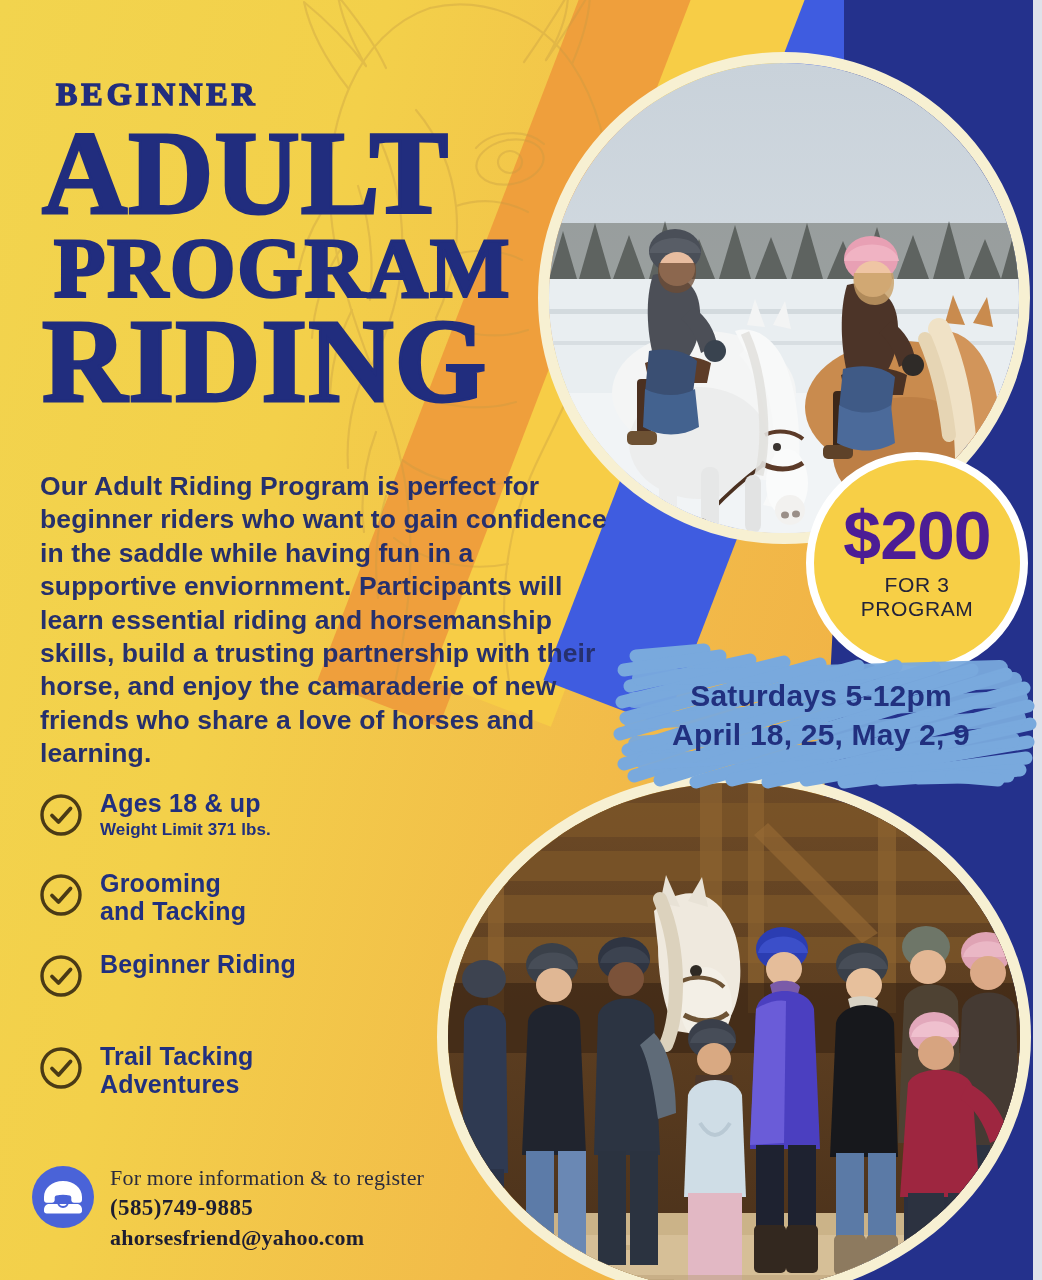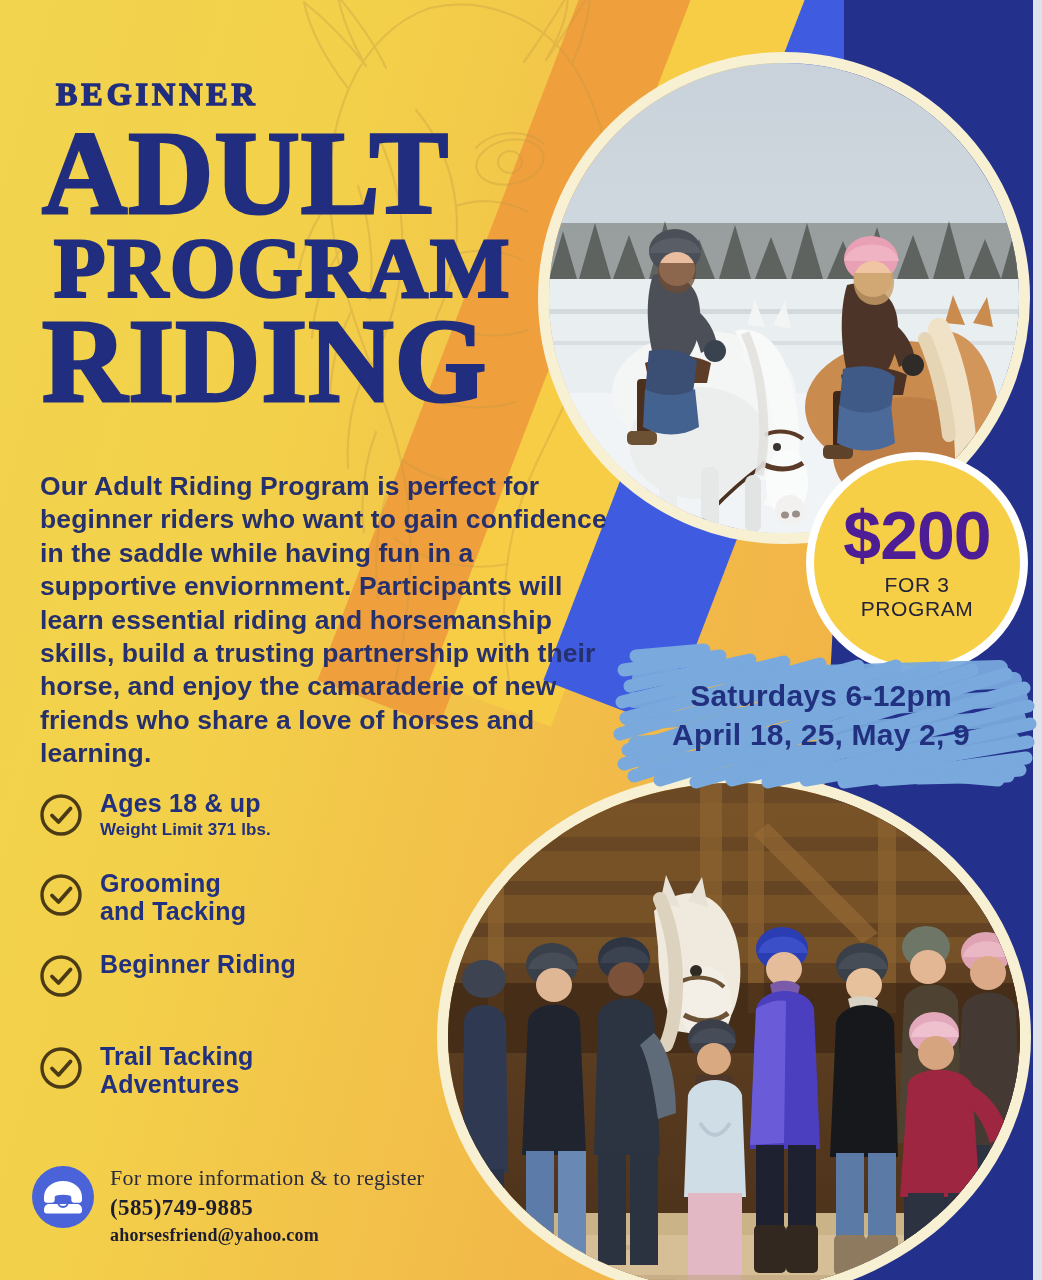--- a/index.html
+++ b/index.html
@@ -56,21 +56,21 @@
   .feat-txt{color:#21307f;}
   .feat-main{font-size:25px;font-weight:800;line-height:1.1;letter-spacing:.2px;}
   .feat-sub{font-size:17px;font-weight:800;line-height:1.2;margin-top:2px;letter-spacing:.1px;}
 
   
   .contact{position:absolute;left:30px;top:1160px;display:flex;align-items:flex-start;z-index:8;font-family:Liberation Serif, serif;}
   .phone-ic{flex:0 0 auto;margin-right:14px;margin-top:4px;}
   .contact-txt{padding-top:4px;}
   .c-lead{font-size:22px;color:#2b2b3d;font-weight:400;line-height:1.25;letter-spacing:.2px;}
   .c-phone{font-size:23px;color:#1d1d32;font-weight:800;line-height:1.35;letter-spacing:.4px;}
-  .c-mail{font-size:18px;color:#1d1d32;font-weight:800;line-height:1.35;letter-spacing:.2px;}
+  .c-mail{font-size:22px;color:#1d1d32;font-weight:800;line-height:1.35;letter-spacing:.2px;}
 
   
   .photo-top{
     position:absolute;left:538px;top:52px;width:470px;height:470px;border-radius:50%;
     border:11px solid #f7f0d2;overflow:hidden;z-index:5;
   }
   .photo-bottom{
     position:absolute;left:437px;top:772px;width:572px;height:508px;border-radius:50%;
     border:11px solid #f7f0d2;overflow:hidden;z-index:5;
   }
@@ -350,21 +350,21 @@
       </g>
       <g stroke="#79a9dd" stroke-width="16" stroke-linecap="round" fill="none" opacity=".95">
         <path d="M40 38 L400 28"></path>
           <path d="M34 60 L414 40"></path>
           <path d="M32 82 L420 58"></path>
         <path d="M36 104 L418 78"></path>
           <path d="M44 122 L412 100"></path>
       </g>
     </svg>
     <div class="sched-txt">
-      <span>Saturdays 6-12pm</span>
+      <span>Saturdays 5-12pm</span>
       <span>April 18, 25, May 2, 9</span>
     </div>
   </div>
 
   <div class="photo-bottom">
     <svg class="ph" viewBox="0 0 572 508" preserveAspectRatio="xMidYMid slice">
       <defs>
         <linearGradient id="barng" x1="0" y1="0" x2="0" y2="1">
           <stop offset="0" stop-color="#6d4a26"></stop>
             <stop offset="1" stop-color="#49301a"></stop>

